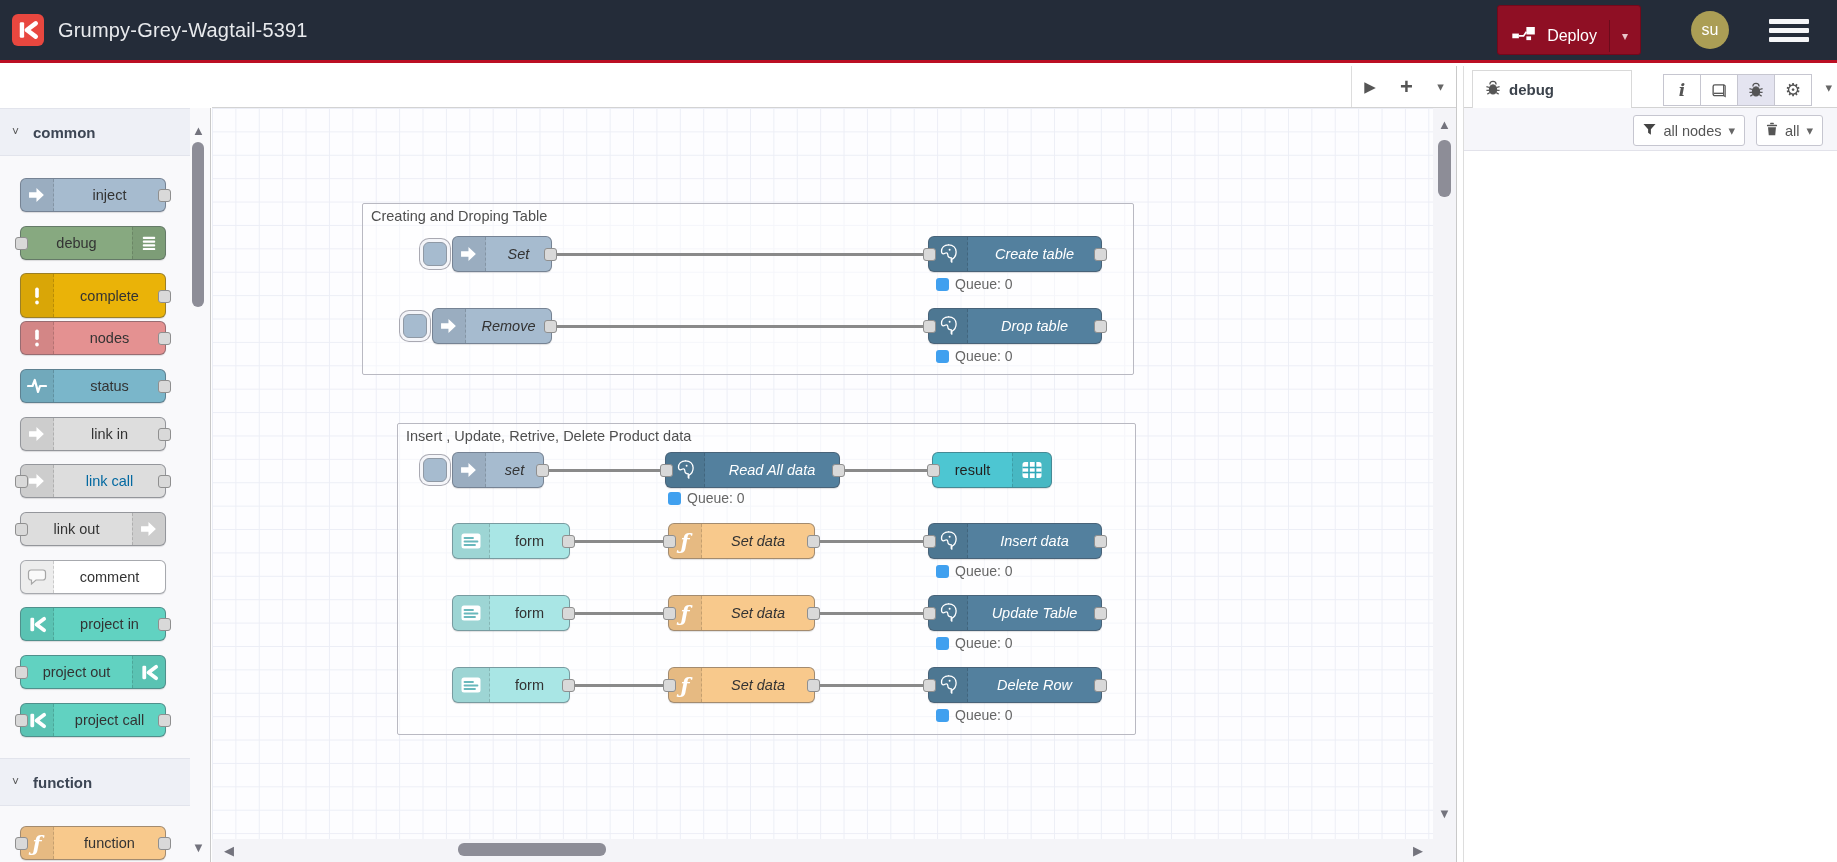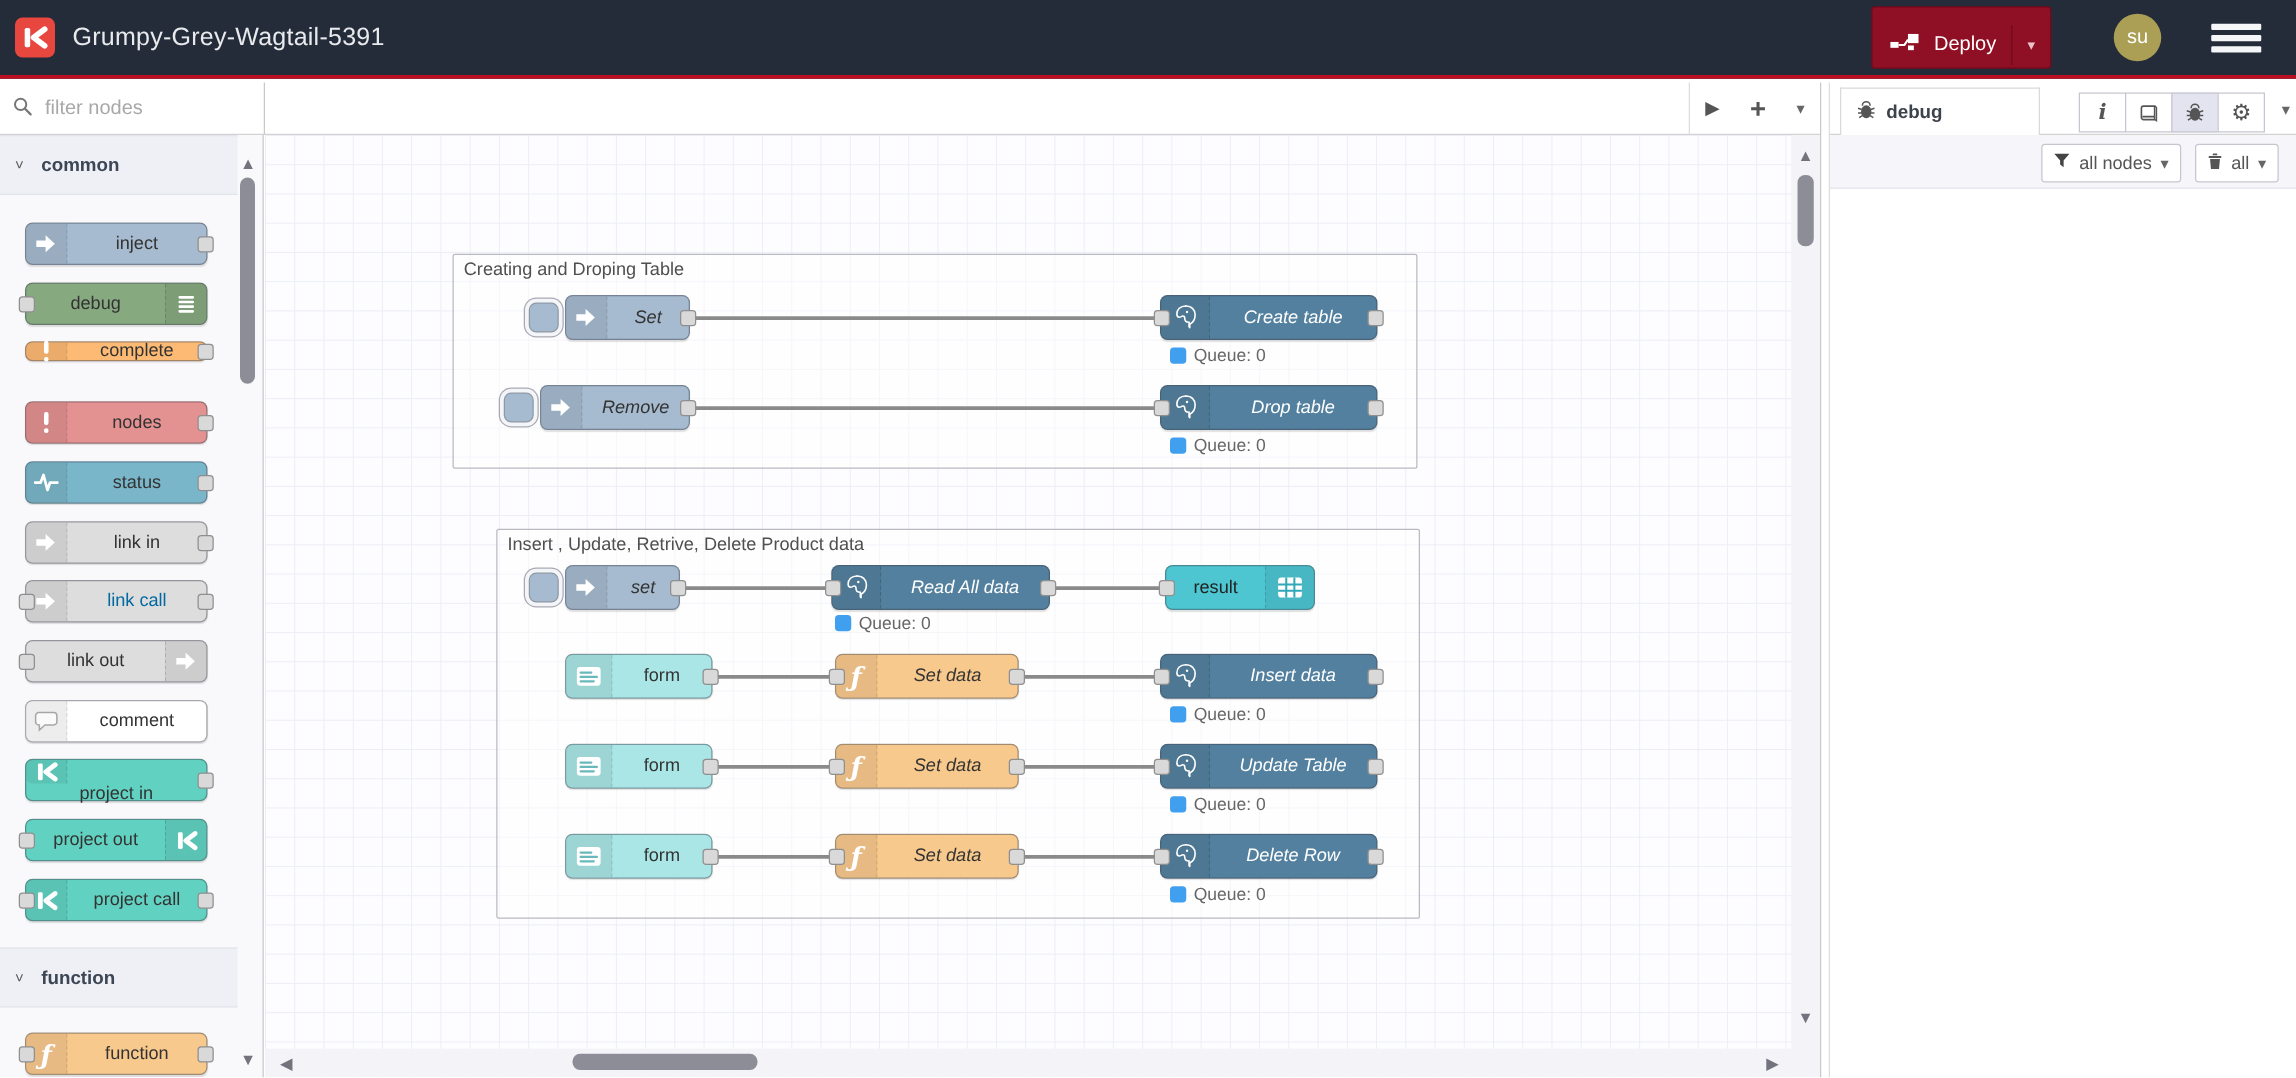--- a/index.html
+++ b/index.html
@@ -120,29 +120,20 @@
       </div>
       <div id="avatar">su</div>
       <div id="hamburger">
           <div></div>
           <div></div>
           <div></div>
         </div>
     </div>
   </div>
 
-  <div id="palette-search" class="strip">
-    <span>
-      <svg width="16" height="16" viewBox="0 0 16 16">
-          <circle cx="6.5" cy="6.5" r="4.5" fill="none" stroke="#777" stroke-width="1.6"></circle>
-          <line x1="10" y1="10" x2="14.5" y2="14.5" stroke="#777" stroke-width="1.8" stroke-linecap="round"></line>
-        </svg>
-    </span>
-    <input id="filter-input" placeholder="filter nodes" style="">
-  </div>
 
   <div id="tabstrip" class="strip">
     <div id="canvas-toolbar">
       <span class="tri" style="font-size:15px;color:#555;">▶</span>
       <span style="font-size:22px;font-weight:bold;color:#555;">+</span>
       <span class="caret">▾</span>
     </div>
   </div>
 
   <div id="sidebar-header" class="strip">
@@ -217,21 +208,21 @@
               <g fill="#fff">
                 <rect x="2" y="2" width="14" height="2.4" rx="1"></rect>
                 <rect x="2" y="6.2" width="14" height="2.4" rx="1"></rect>
                 <rect x="2" y="10.4" width="14" height="2.4" rx="1"></rect>
                 <rect x="2" y="14.6" width="14" height="2.4" rx="1"></rect>
               </g>
             </svg>
           </div>
           <span class="port in"></span>
         </div>
-        <div class="pnode" style="left: 20px; top: 165px; width: 146px; height: 16px; background: #fdba74;">
+        <div class="pnode" style="left: 20px; top: 165px; width: 146px; height: 45px; background: #eab308;">
           <div class="icon-region left" style="width: 32px;">
             <svg width="18" height="18" viewBox="0 0 18 18">
               <rect x="7.2" y="0.5" width="3.6" height="10.5" rx="1.7" fill="#fff"></rect>
               <rect x="7.2" y="13.6" width="3.6" height="3.8" rx="1.7" fill="#fff"></rect>
             </svg>
           </div>
           <div class="nlabel" style="color: rgb(51, 51, 51);">complete</div>
           <span class="port out"></span>
         </div>
         <div class="pnode" style="left: 20px; top: 213px; width: 146px; height: 34px; background: rgb(228, 145, 145);">
@@ -282,21 +273,21 @@
           <span class="port in"></span>
         </div>
         <div class="pnode" style="left: 20px; top: 452px; width: 146px; height: 34px; background: rgb(255, 255, 255);">
           <div class="icon-region left" style="width: 32px;">
             <svg width="20" height="18" viewBox="0 0 20 18">
               <path d="M4 2 h12 a2.5 2.5 0 0 1 2.5 2.5 v5 a2.5 2.5 0 0 1 -2.5 2.5 h-7 l-4.5 4 v-4 h-0.5 a2.5 2.5 0 0 1 -2.5 -2.5 v-5 A2.5 2.5 0 0 1 4 2 z" fill="#fafafa" stroke="#a6a6a6" stroke-width="1.2"></path>
             </svg>
           </div>
           <div class="nlabel" style="color: rgb(51, 51, 51); text-align: center;">comment</div>
         </div>
-        <div class="pnode" style="left: 20px; top: 499px; width: 146px; height: 34px; background: rgb(97, 210, 193); flex-direction: column;">
+        <div class="pnode" style="left: 20px; top: 499px; width: 146px; height: 34px; background: rgb(97, 210, 193);">
           <div class="icon-region left" style="width: 32px;">
             <svg width="19" height="19" viewBox="0 0 20 20">
               <rect x="2.5" y="3" width="4" height="14" rx="1.2" fill="#fff"></rect>
               <path d="M17 4 L9 10 L17 16" stroke="#fff" stroke-width="4" fill="none" stroke-linecap="round" stroke-linejoin="round"></path>
             </svg>
           </div>
           <div class="nlabel" style="color: rgb(51, 51, 51);">project in</div>
           <span class="port out"></span>
         </div>
         <div class="pnode" style="left: 20px; top: 547px; width: 146px; height: 34px; background: rgb(97, 210, 193);">

